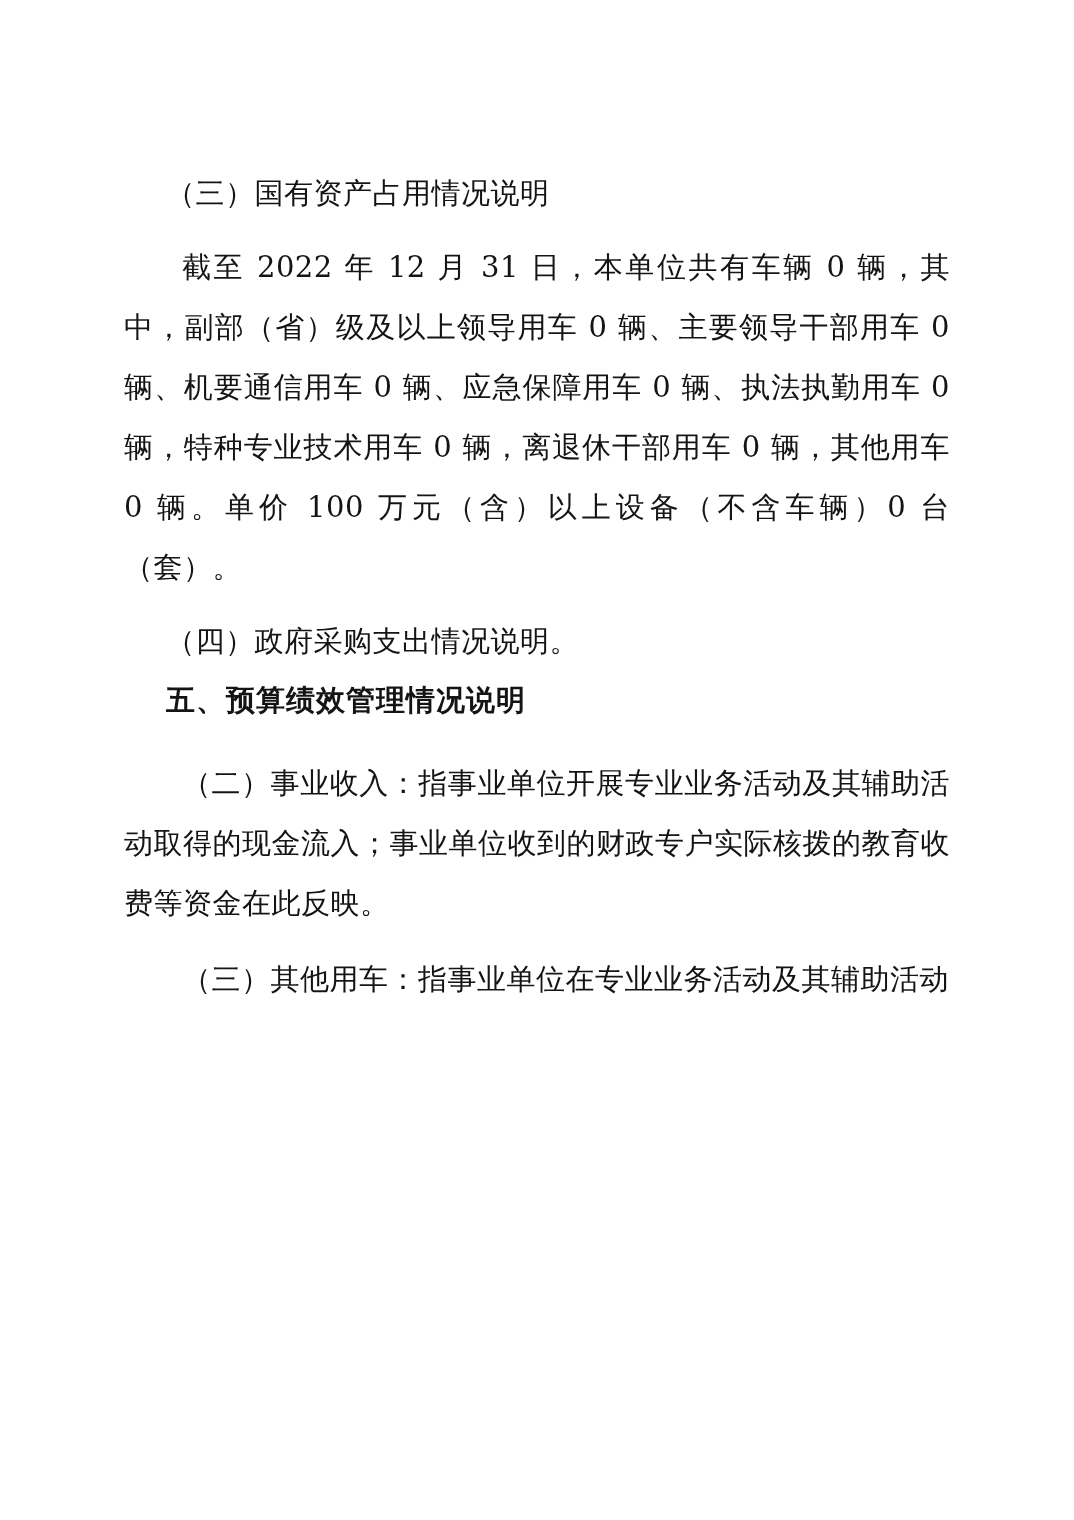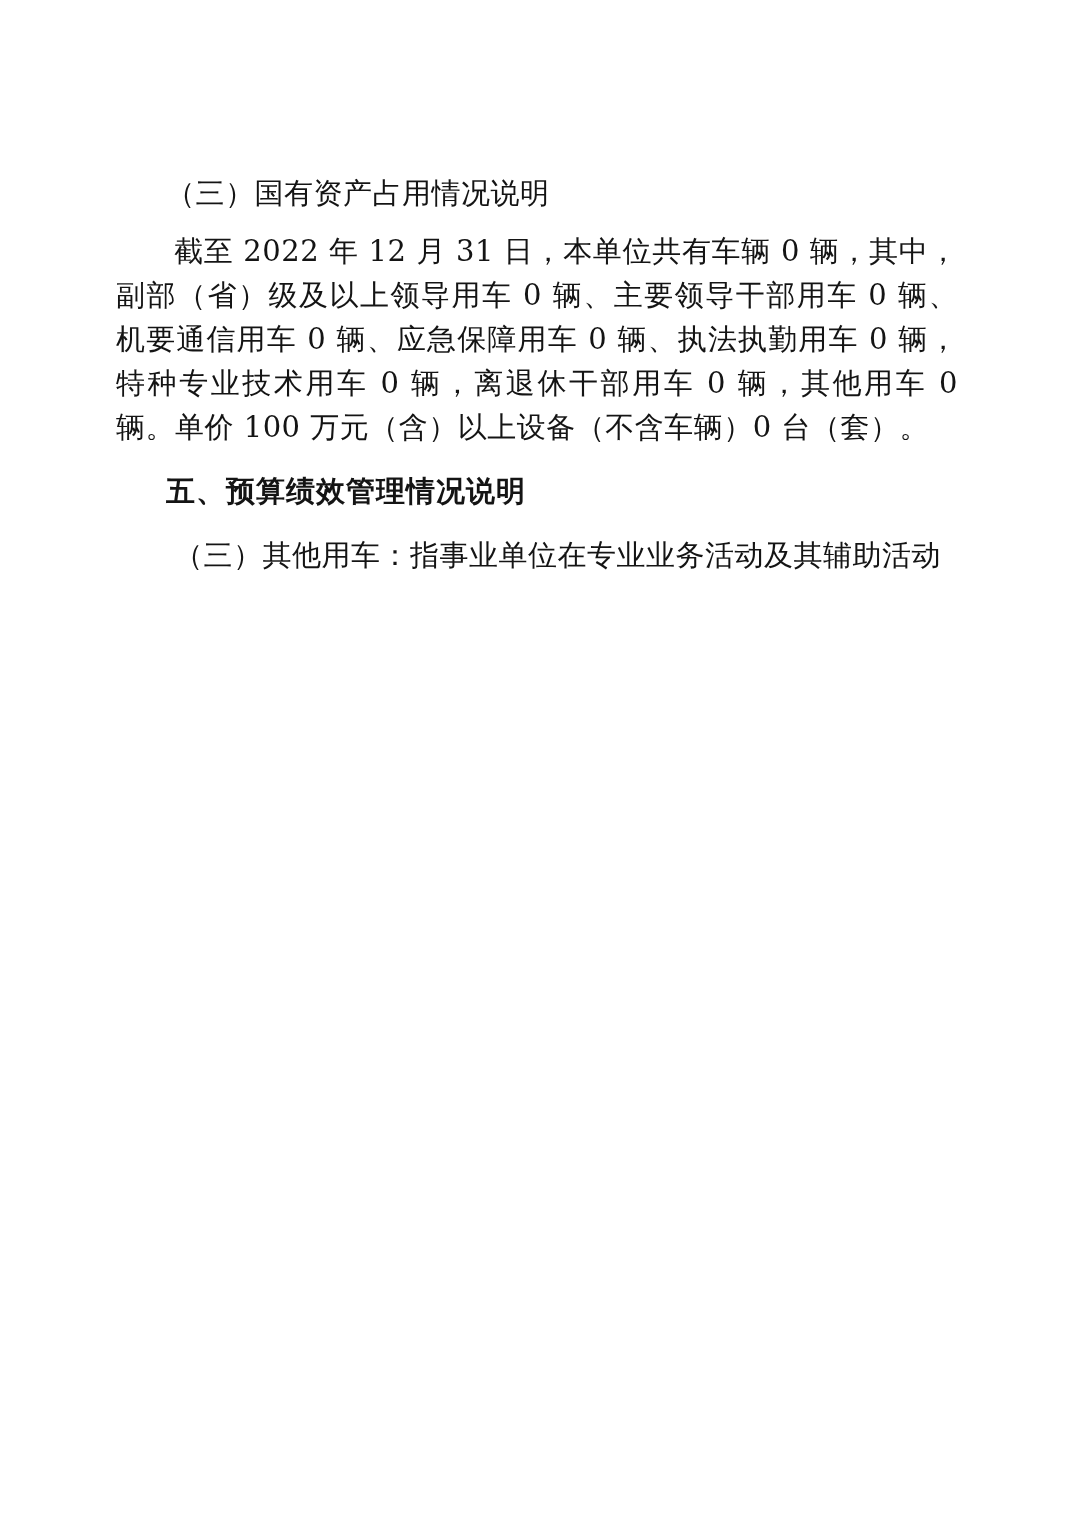--- a/index.html
+++ b/index.html
@@ -18,51 +18,53 @@
     color: #141414;
   }
   .doc-body {
     font-size: 29px;
     line-height: 56px;
     text-align: justify;
     text-justify: inter-ideograph;
     letter-spacing: 0.5px;
   }
   .para {
-    margin: 8px;
+    margin: 16px;
     text-indent: 2em;
     font-size: 29px;
-    line-height: 44px;
+    line-height: 60px;
     text-align: justify;
     text-justify: inter-ideograph;
   }
   .heading {
     margin: 0;
     text-indent: 2em;
     font-size: 29px;
     line-height: 56px;
     font-weight: bold;
-    font-family: Liberation Serif, serif;
+    font-family: Liberation Mono, monospace;
     letter-spacing: 1px;
   }
   .subhead {
     margin: 0;
     text-indent: 2em;
     font-size: 29px;
     line-height: 56px;
   }
   .gap-sm { height: 6px; }
 </style>
 </head>
 <body>
 
 <div class="page">
   <div class="doc-body">
 
     <p class="subhead">（三）国有资产占用情况说明</p>
     <p class="para">截至 2022 年 12 月 31 日，本单位共有车辆 0 辆，其中，副部（省）级及以上领导用车 0 辆、主要领导干部用车 0 辆、机要通信用车 0 辆、应急保障用车 0 辆、执法执勤用车 0 辆，特种专业技术用车 0 辆，离退休干部用车 0 辆，其他用车 0 辆。单价 100 万元（含）以上设备（不含车辆）0 台（套）。</p>
+    <p class="subhead">（四）政府采购支出情况说明。</p>
     <div class="gap-sm"></div>
     <p class="heading">五、预算绩效管理情况说明</p>
     <div class="gap-sm"></div>
+    <p class="para">（二）事业收入：指事业单位开展专业业务活动及其辅助活动取得的现金流入；事业单位收到的财政专户实际核拨的教育收费等资金在此反映。</p>
     <p class="para">（三）其他用车：指事业单位在专业业务活动及其辅助活动</p>
 
   </div>
 </div>
 
 </body></html>

